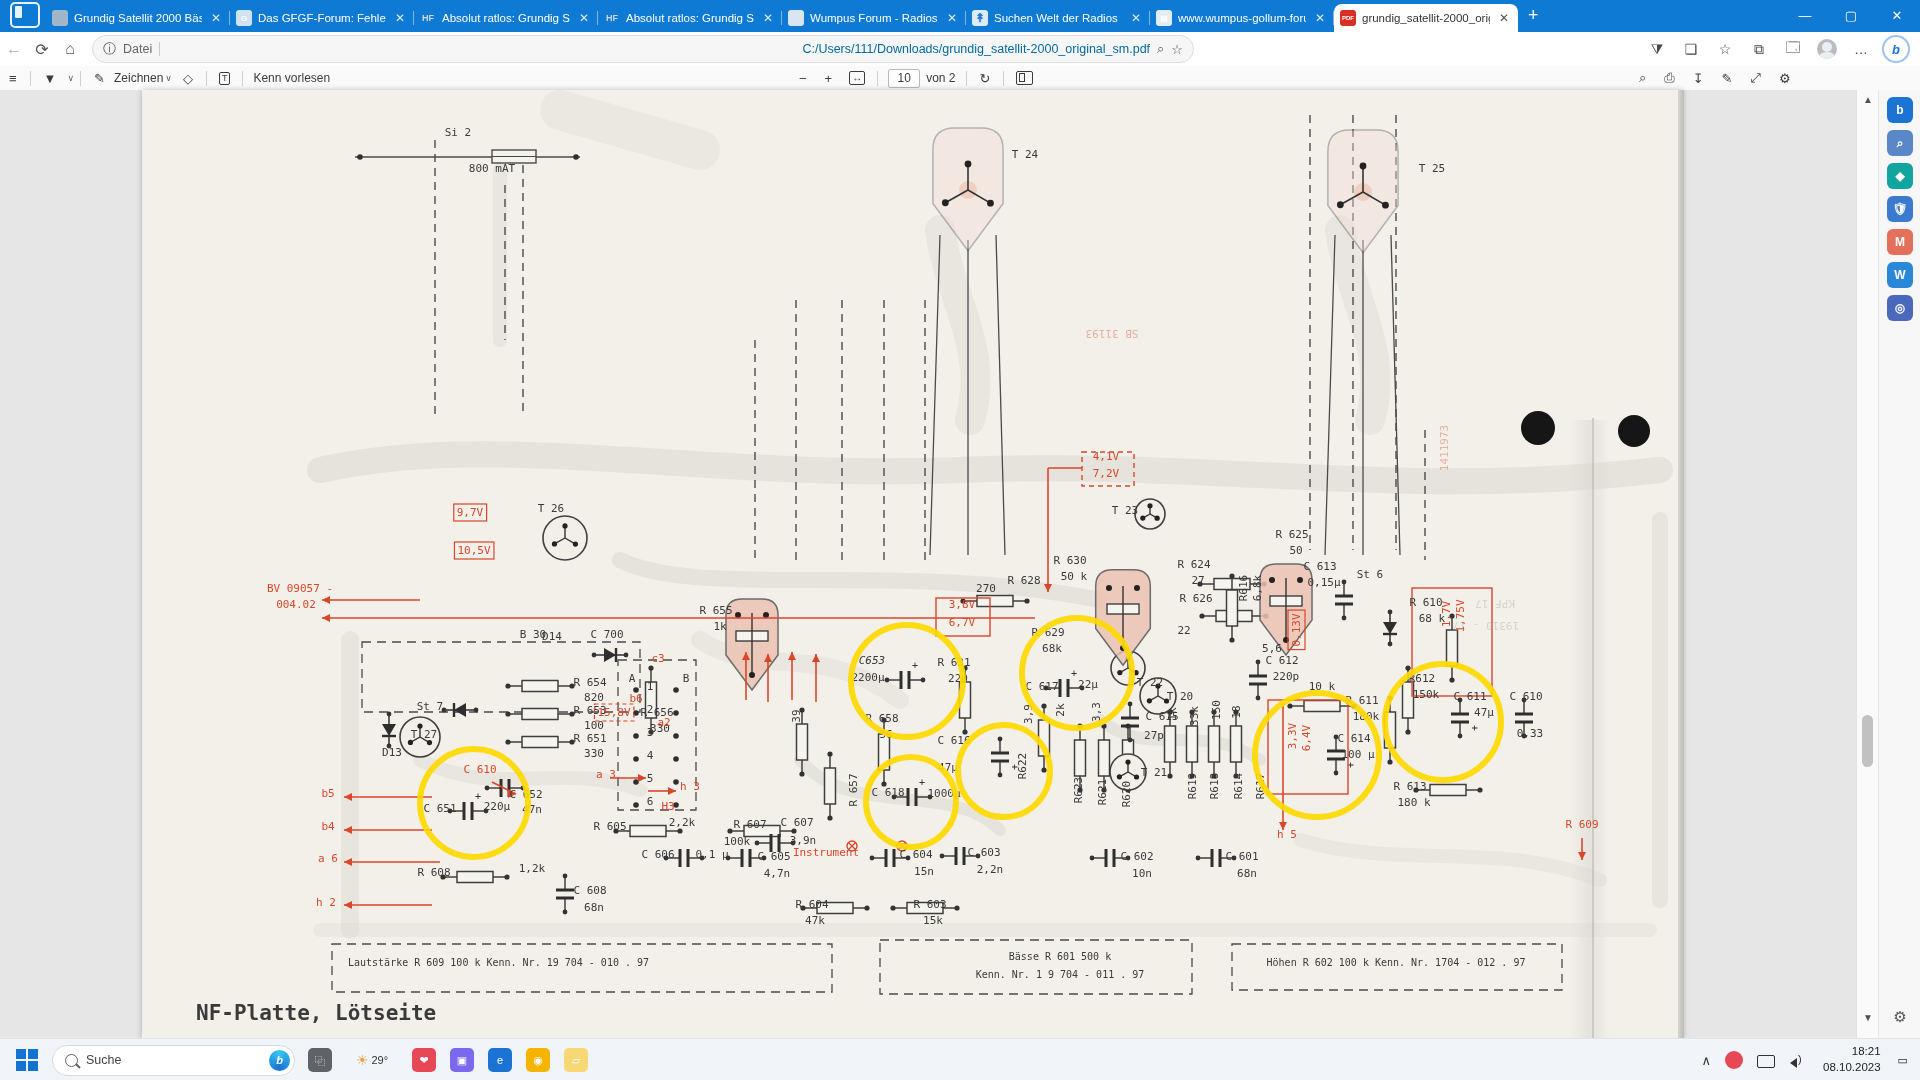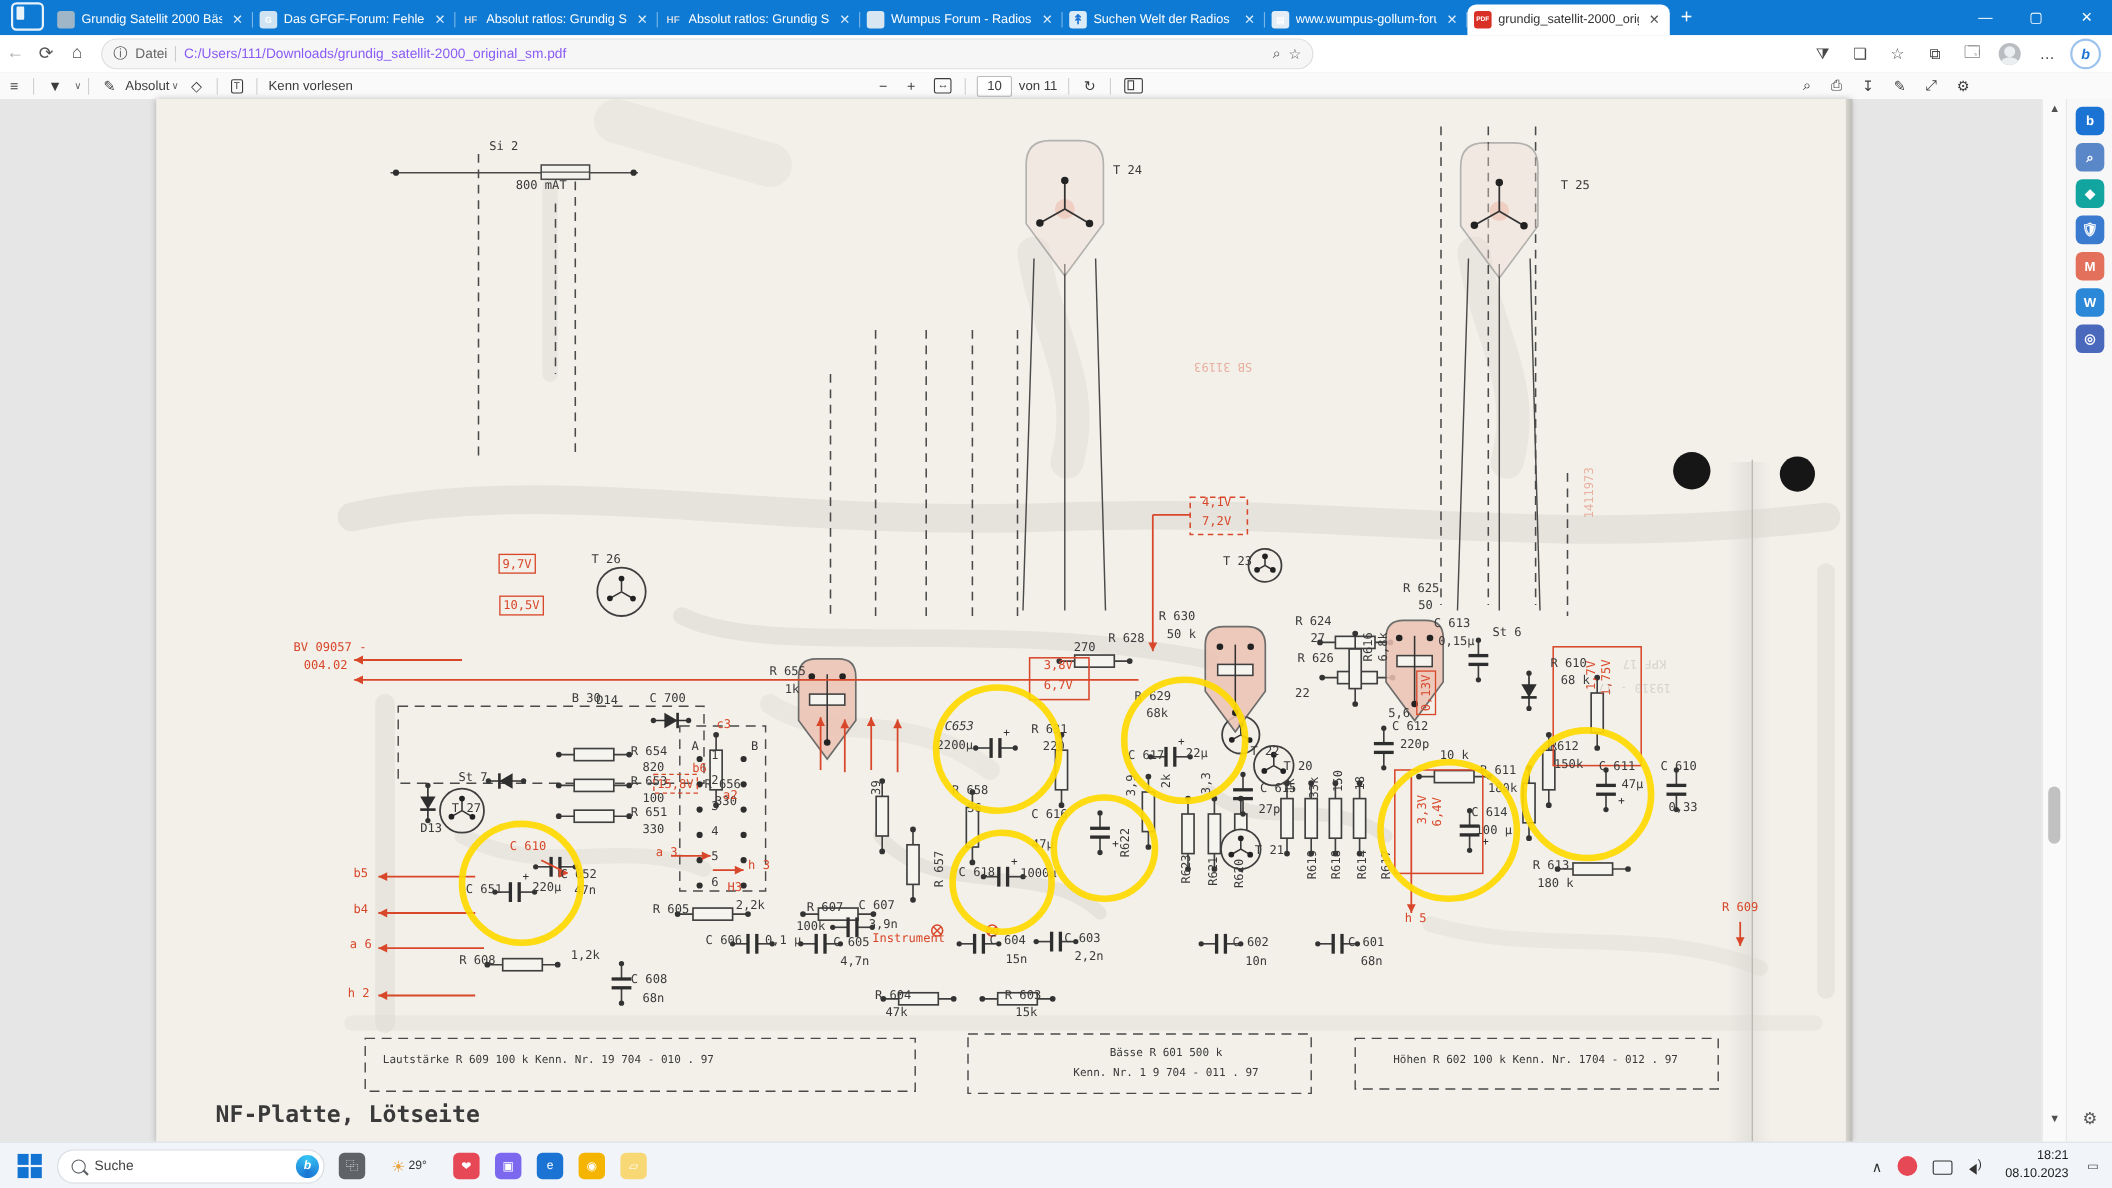--- a/index.html
+++ b/index.html
@@ -16,21 +16,21 @@
   .tab .x{font-size:12px;opacity:.85;padding:0 3px;flex:none;}
   .fav{width:16px;height:16px;flex:none;border-radius:3px;display:flex;align-items:center;justify-content:center;font-size:8px;font-weight:bold;}
   .newtab{color:#fff;font-size:18px;margin:0 0 6px 10px;}
   .wctl{position:absolute;top:0;height:30px;width:46px;color:#fff;display:flex;align-items:center;justify-content:center;font-size:13px;}
 
   
   #addrbar{position:absolute;left:0;top:32px;width:1920px;height:34px;background:#fff;border-bottom:1px solid #e2e2e2;display:flex;align-items:center;}
   .nav-ic{width:28px;text-align:center;font-size:16px;color:#555;flex:none;}
   #urlpill{height:26px;flex:none;width:1080px;margin-left:8px;background:#f6f6f6;border:1px solid #ddd;border-radius:14px;display:flex;align-items:center;padding:0 10px;color:#444;font-size:12.5px;gap:7px;}
   #urlpill .dv{width:1px;height:14px;background:#ccc;}
-  #urlpill .url{color:#8b5cf6;font-size:12.5px;white-space:nowrap;overflow:hidden;flex:1;}
+  #urlpill .url{color:#0369a1;font-size:12.5px;white-space:nowrap;overflow:hidden;flex:1;text-align:right;}
   .pill-ic{color:#555;font-size:13px;flex:none;}
   .abar-ic{width:34px;text-align:center;font-size:14px;color:#474747;flex:none;}
   .avatar{width:20px;height:20px;border-radius:50%;background:#b9bdc2;position:relative;overflow:hidden;flex:none;margin:0 7px;}
   .avatar:before{content:"";position:absolute;left:5px;top:3px;width:10px;height:10px;border-radius:50%;background:#eceff1;}
   .avatar:after{content:"";position:absolute;left:2px;top:13px;width:16px;height:10px;border-radius:50%;background:#eceff1;}
   .copilot{width:24px;height:24px;border-radius:50%;border:2px solid #9cc3ee;display:flex;align-items:center;justify-content:center;color:#1b74d4;font-weight:bold;font-size:13px;font-style:italic;margin:0 10px 0 4px;}
 
   
   #pdfbar{position:absolute;left:0;top:66px;width:1920px;height:24px;background:#fafafa;border-bottom:1px solid #dcdcdc;display:flex;align-items:center;font-size:12px;color:#3c3c3c;}
   .pdf-ic{padding:0 9px;font-size:13px;color:#3c3c3c;flex:none;}
@@ -159,35 +159,35 @@
     <div class="copilot">b</div>
   </div>
 
   <div id="pdfbar">
     <span class="pdf-ic">≡</span>
     <span class="pdf-dv"></span>
     <span class="pdf-ic">▼</span>
     <span class="chev">∨</span>
     <span class="pdf-dv"></span>
     <span class="pdf-ic">✎</span>
-    <span>Absolut</span>
+    <span>Zeichnen</span>
     <span class="chev">∨</span>
     <span class="pdf-ic">◇</span>
     <span class="pdf-dv"></span>
     <span class="tbox">T</span>
     <span class="pdf-dv"></span>
     <span style="padding-left:6px">Kenn vorlesen</span>
 
     <div style="position:absolute;left:790px;display:flex;align-items:center;">
       <span class="pdf-ic">−</span>
       <span class="pdf-ic">+</span>
       <span class="tbox" style="font-size:10px;line-height:12px">↔</span>
       <span class="pdf-dv"></span>
       <span id="pagebox">10</span>
-      <span>von 11</span>
+      <span>von 2</span>
       <span class="pdf-dv" style="margin-left:10px"></span>
       <span class="pdf-ic">↻</span>
       <span class="pdf-dv"></span>
       <span class="pages-icon"></span>
     </div>
     <div id="pdfbar-right" style="position:absolute;left:1630px;display:flex;align-items:center;">
         <span class="pdf-ic">⌕</span>
         <span class="pdf-ic">⎙</span>
         <span class="pdf-ic">↧</span>
         <span class="pdf-ic">✎</span>

